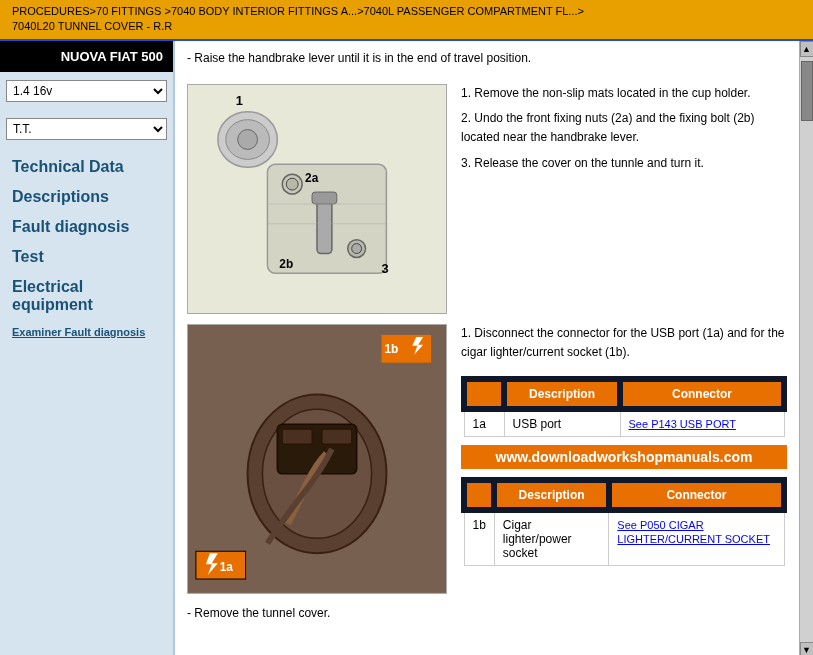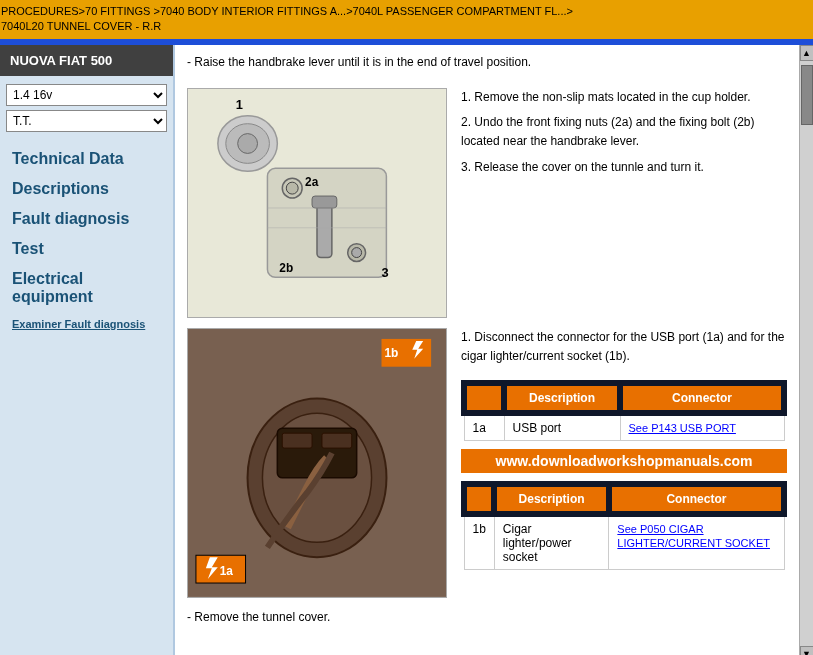--- a/index.html
+++ b/index.html
@@ -1,24 +1,24 @@
 <!DOCTYPE html>
 <html><head>
   <meta charset="utf-8">
   <style>
     * { margin: 0; padding: 0; box-sizing: border-box; }
     body { font-family: Arial, sans-serif; font-size: 12px; background: #fff; width: 813px; height: 655px; overflow: hidden; }
 
     
     .top-header {
       background: #e8a000;
-      padding: 4px 1px;
+      padding: 4px 12px;
       font-size: 11px;
       color: #000;
-      border-bottom: 6px solid #1d4ed8;
+      border-bottom: 2px solid #1d4ed8;
       display: flex;
       align-items: flex-start;
       gap: 4px;
     }
     .breadcrumb-text { font-size: 11px; color: #000; line-height: 1.4; }
 
     
     .main-layout {
       display: flex;
       height: calc(655px - 38px);
@@ -27,32 +27,32 @@
     
     .sidebar {
       width: 175px;
       background: #d6e4f0;
       border-right: 2px solid #b0c8e0;
       display: flex;
       flex-direction: column;
       flex-shrink: 0;
     }
     .sidebar-title {
-      background: #404040;
+      background: #000000;
       color: #fff;
       font-size: 13px;
       font-weight: bold;
       padding: 8px 10px;
-      text-align: left;
+      text-align: right;
     }
     .sidebar-dropdowns {
       padding: 8px 6px;
       display: flex;
       flex-direction: column;
-      gap: 4px;
+      gap: 16px;
     }
     .sidebar-dropdowns select {
       width: 100%;
       font-size: 12px;
       padding: 2px;
       border: 1px solid #888;
       background: #fff;
     }
     .sidebar-nav {
       display: flex;

